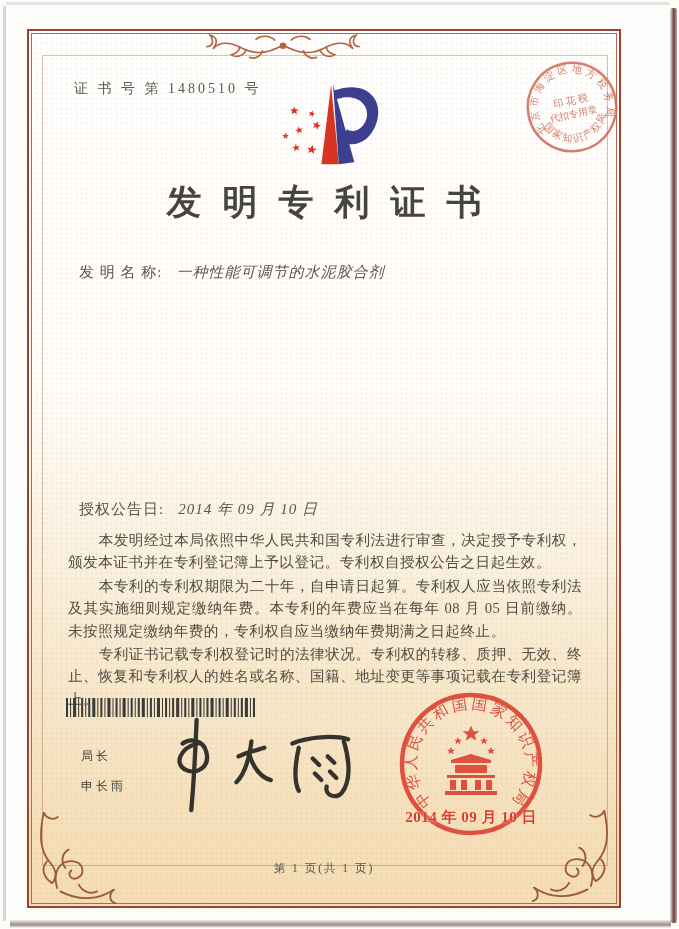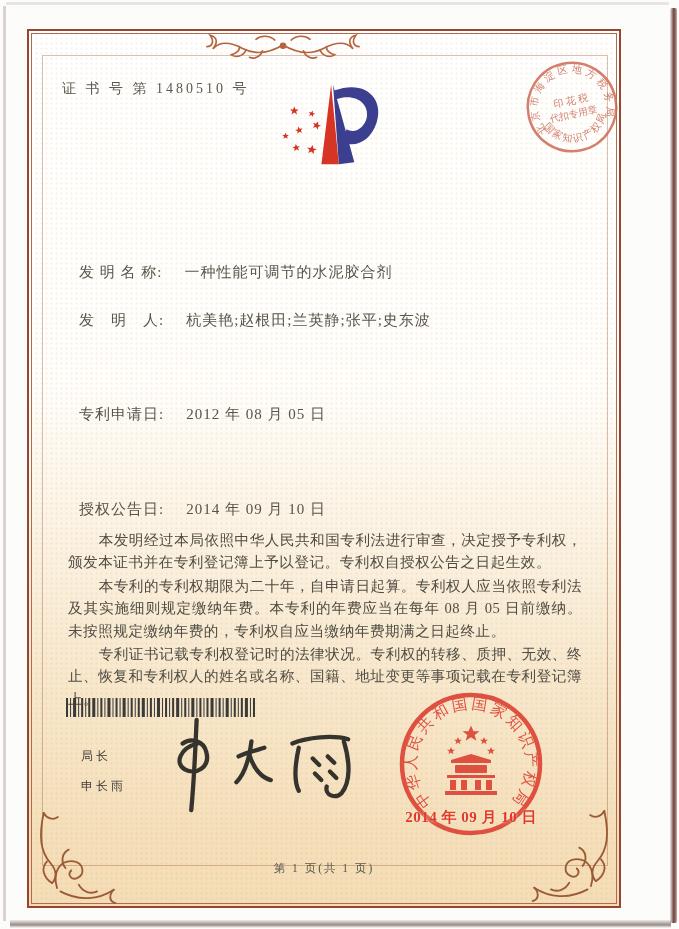--- a/index.html
+++ b/index.html
@@ -23,32 +23,32 @@
     background:
       radial-gradient(rgba(205,150,95,.10) 1px,transparent 1.4px) 0 0/5px 5px,
       linear-gradient(180deg,#ffffff 0%,#fffefb 40%,#fbf2e2 58%,#f7e7cb 75%,#f5dfba 92%,#f4ddb6 100%);
   }
   .page::before{ 
     content:"";position:absolute;inset:2px;border:1px solid #b06a50;pointer-events:none;
   }
   .inner-frame{position:absolute;left:13px;top:24px;right:11px;bottom:40px;
     border:1px solid rgba(155,90,55,.38);pointer-events:none;}
 
-  .cert-no{position:absolute;left:33px;top:49px;font-size:14px;letter-spacing:3px;color:#5d594f;}
+  .cert-no{position:absolute;left:45px;top:49px;font-size:14px;letter-spacing:3px;color:#5d594f;}
 
   .logo{position:absolute;left:245px;top:48px;width:120px;height:92px;}
 
   .title{
     position:absolute;left:0;right:0;top:148px;text-align:center;
     font-size:35px;font-weight:600;color:#45443e;letter-spacing:21px;text-indent:21px;
   }
 
   .field-row{position:absolute;left:50px;font-size:15px;color:#57544a;white-space:nowrap;}
   .field-label{letter-spacing:1px;}
-  .field-value{margin-left:22px;letter-spacing:1px;}
+  .field-value{margin-left:14px;letter-spacing:1px;font-style:italic;}
   .row-0{top:232px}.row-1{top:280px}.row-2{top:327px}.row-3{top:374px}.row-4{top:421px}.row-5{top:469px}
 
   .body-text{position:absolute;left:38px;top:497px;width:516px;font-size:14.6px;
     line-height:22.4px;color:#4f4c43;text-align:justify;letter-spacing:.5px;}
   .body-text p{margin:1px;text-indent:2.1em;}
 
   .barcode{position:absolute;left:37px;top:667px;width:190px;height:19px;}
 
   .director{position:absolute;left:52px;top:710px;font-size:12px;color:#3f3d37;letter-spacing:3px;line-height:30px;}
   .signature{position:absolute;left:130px;top:680px;width:215px;height:108px;}
@@ -154,29 +154,24 @@
           <textPath href="#taxTop" startOffset="50%">北京市海淀区地方税务局</textPath>
         </text>
         <text font-size="10.5" fill="#c96a55" letter-spacing="1.5" text-anchor="middle">
           <textPath href="#taxBottom" startOffset="50%">国家知识产权局</textPath>
         </text>
         <text x="0" y="-3" font-size="10.5" fill="#c96a55" text-anchor="middle">印 花 税</text>
         <text x="0" y="11" font-size="10" fill="#c96a55" text-anchor="middle">代扣专用章</text>
       </g>
     </svg>
 
+    <div class="title">发明专利证书</div>
 
     <div class="field-row row-0">
       <span class="field-label">发 明 名 称:</span><span class="field-value">一种性能可调节的水泥胶合剂</span>
-    </div>
-    <div class="field-row row-1">
-      <span class="field-label">发　明　人:</span><span class="field-value">杭美艳;赵根田;兰英静;张平;史东波</span>
-    </div>
-    <div class="field-row row-3">
-      <span class="field-label">专利申请日:</span><span class="field-value">2012 年 08 月 05 日</span>
     </div>
     <div class="field-row row-5">
       <span class="field-label">授权公告日:</span><span class="field-value">2014 年 09 月 10 日</span>
     </div>
 
     <div class="body-text">
       <p>本发明经过本局依照中华人民共和国专利法进行审查，决定授予专利权，颁发本证书并在专利登记簿上予以登记。专利权自授权公告之日起生效。</p>
       <p>本专利的专利权期限为二十年，自申请日起算。专利权人应当依照专利法及其实施细则规定缴纳年费。本专利的年费应当在每年 08 月 05 日前缴纳。未按照规定缴纳年费的，专利权自应当缴纳年费期满之日起终止。</p>
       <p>专利证书记载专利权登记时的法律状况。专利权的转移、质押、无效、终止、恢复和专利权人的姓名或名称、国籍、地址变更等事项记载在专利登记簿上。</p>
     </div>

